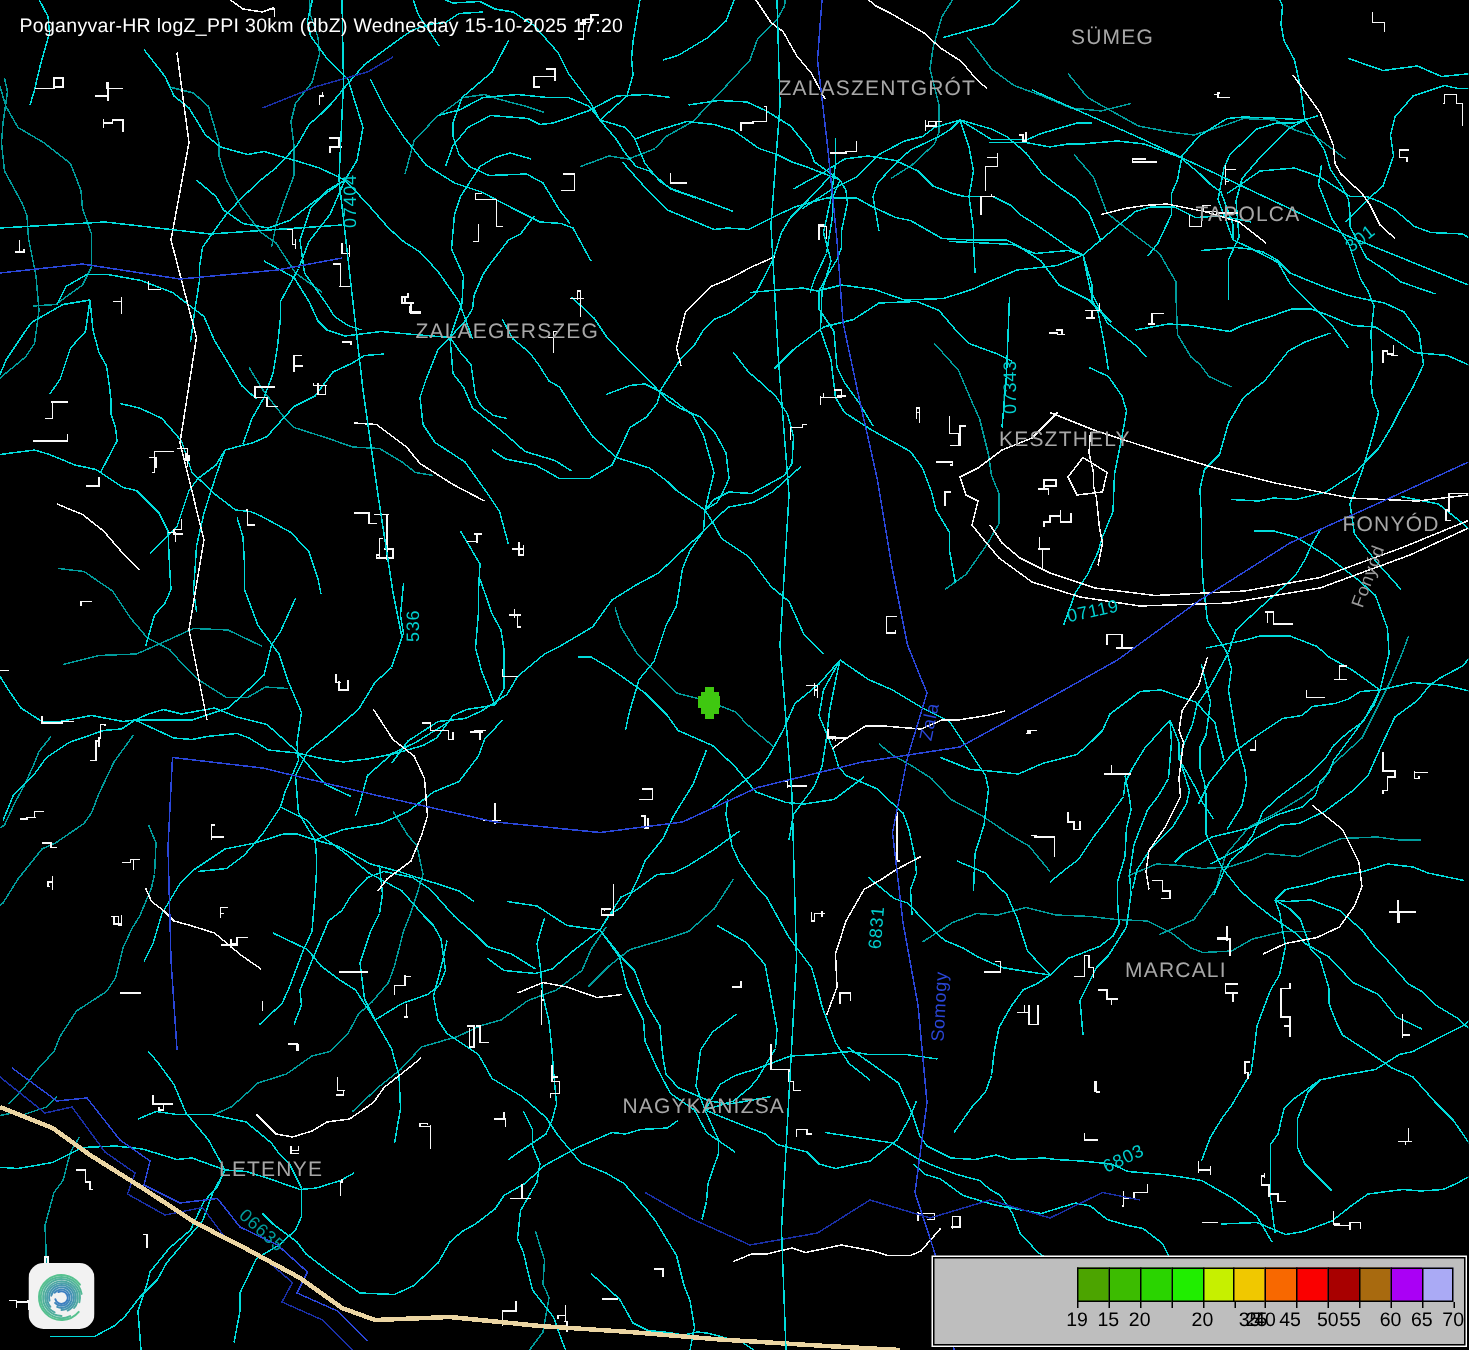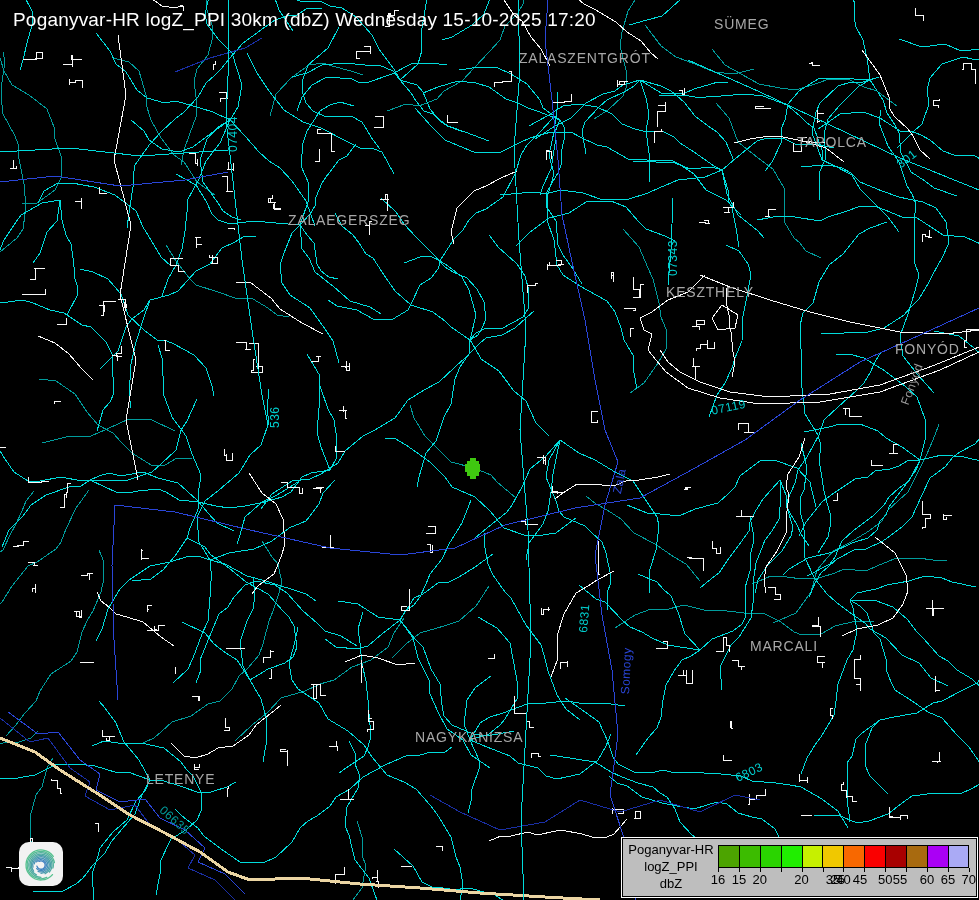--- a/index.html
+++ b/index.html
@@ -2,21 +2,21 @@
 <html><head>
 <meta charset="utf-8">
 <style>
   html,body{margin:0;padding:0;background:#000;}
   .screen{
     position:relative;width:979px;height:900px;background:#000;overflow:hidden;
     font-family:"Liberation Sans", sans-serif;
   }
   #map-svg{position:absolute;left:0;top:0;}
   .title{
-    position:absolute;left:13px;top:9px;color:#ffffff;font-size:19px;
+    position:absolute;left:13px;top:9px;color:#ffffff;font-size:13px;
     letter-spacing:0.2px;white-space:nowrap;z-index:5;
   }
   .map-label{
     position:absolute;white-space:nowrap;z-index:4;
     font-family:"Liberation Sans", sans-serif;
   }
   .city-label{color:#a7a7a7;font-size:14px;letter-spacing:0.8px;}
   .road-label{font-size:12px;letter-spacing:0.5px;transform-origin:0 0;}
   .legend{
     position:absolute;left:622px;top:838px;width:355px;height:59px;
@@ -429,62 +429,57 @@
         <rect x="470" y="476" width="6" height="3" fill="#3fc810"></rect>
       </g>
   </svg>
 
   <div class="title">Poganyvar-HR logZ_PPI 30km (dbZ) Wednesday 15-10-2025 17:20</div>
 
   <div id="labels-layer">
       <div class="map-label city-label" style="left: 714px; top: 16px;">SÜMEG</div>
       <div class="map-label city-label" style="left: 519px; top: 50px;">ZALASZENTGRÓT</div>
       <div class="map-label city-label" style="left: 797px; top: 134px;">TAPOLCA</div>
-      <div class="map-label city-label" style="left: 288px; top: 212px;">ZALAEGERSZEG</div>
+      <div class="map-label city-label" style="left: 277px; top: 212px;">ZALAEGERSZEG</div>
       <div class="map-label city-label" style="left: 666px; top: 284px;">KESZTHELY</div>
       <div class="map-label city-label" style="left: 895px; top: 341px;">FONYÓD</div>
       <div class="map-label city-label" style="left: 750px; top: 599px; margin-top: 39px;">MARCALI</div>
       <div class="map-label city-label" style="left: 415px; top: 729px;">NAGYKANIZSA</div>
       <div class="map-label city-label" style="left: 146px; top: 771px;">LETENYE</div>
       <div class="map-label road-label" style="left: 226px; top: 152px; color: rgb(0, 207, 207); transform: rotate(-90deg);">07404</div>
       <div class="map-label road-label" style="left: 894px; top: 160px; color: rgb(0, 207, 207); transform: rotate(-38deg);">301</div>
       <div class="map-label road-label" style="left: 666px; top: 276px; color: rgb(0, 207, 207); transform: rotate(-90deg);">07343</div>
       <div class="map-label road-label" style="left: 268px; top: 428px; color: rgb(0, 207, 207); transform: rotate(-90deg);">536</div>
       <div class="map-label road-label" style="left: 610px; top: 492px; color: rgb(42, 70, 216); transform: rotate(-78deg);">Zala</div>
       <div class="map-label road-label" style="left: 576px; top: 632px; color: rgb(0, 207, 207); transform: rotate(-85deg);">6831</div>
       <div class="map-label road-label" style="left: 618px; top: 694px; color: rgb(42, 70, 216); transform: rotate(-87deg);">Somogy</div>
       <div class="map-label road-label" style="left: 710px; top: 404px; color: rgb(0, 207, 207); transform: rotate(-12deg);">07119</div>
       <div class="map-label road-label" style="left: 898px; top: 402px; color: rgb(154, 154, 154); transform: rotate(-70deg);">Fonyód</div>
       <div class="map-label road-label" style="left: 166px; top: 803px; color: rgb(0, 156, 156); transform: rotate(42deg);">06635</div>
       <div class="map-label road-label" style="left: 733px; top: 772px; color: rgb(0, 207, 207); transform: rotate(-25deg);">6803</div>
     </div>
 
   <div class="legend">
-    <div class="legend-text">
-      <div>Poganyvar-HR</div>
-      <div>logZ_PPI</div>
-      <div>dbZ</div>
-    </div>
     <div class="legend-swatches" id="legend-swatches">
         <div class="swatch" style="background: rgb(76, 164, 0);"></div>
         <div class="swatch" style="background: rgb(60, 188, 0);"></div>
         <div class="swatch" style="background: rgb(42, 212, 0);"></div>
         <div class="swatch" style="background: rgb(32, 238, 0);"></div>
         <div class="swatch" style="background: rgb(198, 240, 0);"></div>
         <div class="swatch" style="background: rgb(240, 200, 0);"></div>
         <div class="swatch" style="background: rgb(248, 104, 0);"></div>
         <div class="swatch" style="background: rgb(250, 0, 0);"></div>
         <div class="swatch" style="background: rgb(168, 0, 0);"></div>
         <div class="swatch" style="background: rgb(168, 106, 15);"></div>
         <div class="swatch" style="background: rgb(170, 0, 245);"></div>
         <div class="swatch" style="background: rgb(170, 170, 245);"></div>
       </div>
     <div id="legend-ticks">
         <div class="tick-mark" style="left: 95px;"></div>
-        <div class="tick-label" style="left: 95px;">16</div>
+        <div class="tick-label" style="left: 95px;">19</div>
         <div class="tick-mark" style="left: 115.9px;"></div>
         <div class="tick-label" style="left: 115.9px;">15</div>
         <div class="tick-mark" style="left: 136.8px;"></div>
         <div class="tick-label" style="left: 136.8px;">20</div>
         <div class="tick-mark" style="left: 157.7px;"></div>
         <div class="tick-label" style="left: 157.7px; margin-left: 45px;">25</div>
         <div class="tick-mark" style="left: 178.6px;"></div>
         <div class="tick-label" style="left: 178.6px;">20</div>
         <div class="tick-mark" style="left: 199.5px;"></div>
         <div class="tick-label" style="left: 210px;">35</div>

